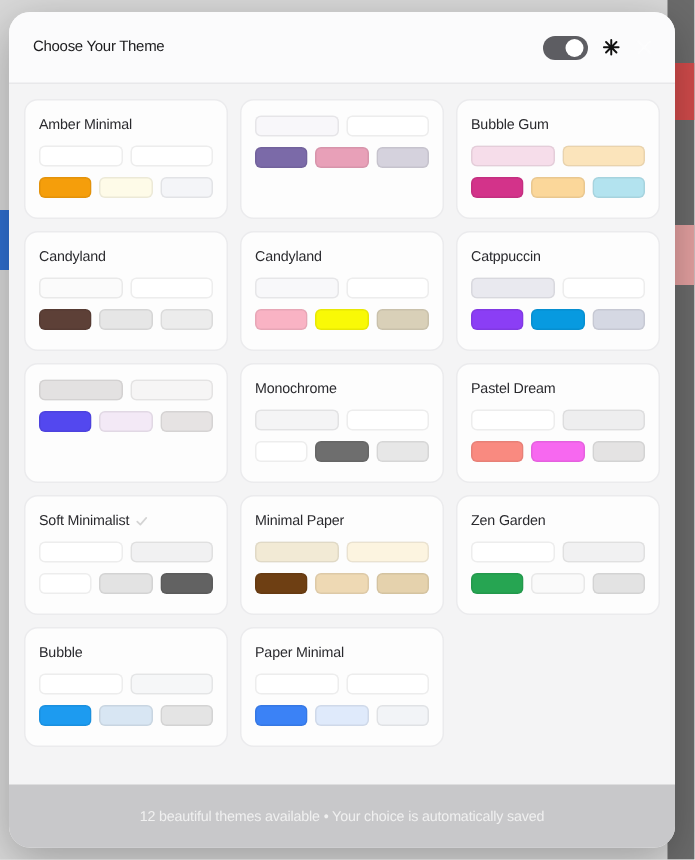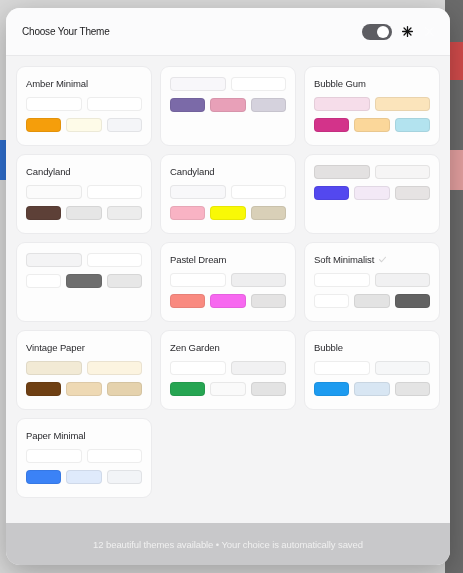--- a/index.html
+++ b/index.html
@@ -299,31 +299,48 @@
             <div class="sw" style="background: rgb(248, 248, 250);"></div>
             <div class="sw" style="background: rgb(255, 255, 255);"></div>
           </div>
           <div class="swatch-row-bot">
             <div class="sw" style="background: rgb(249, 179, 196);"></div>
             <div class="sw" style="background: rgb(249, 249, 6);"></div>
             <div class="sw" style="background: rgb(217, 208, 184);"></div>
           </div>
         </div>
         <div class="theme-card">
+          <div class="theme-name-row">
+            <span class="theme-name">Catppuccin</span>
+          </div>
+          <div class="swatch-row-top">
+            <div class="sw" style="background: rgb(233, 233, 239);"></div>
+            <div class="sw" style="background: rgb(255, 255, 255);"></div>
+          </div>
+          <div class="swatch-row-bot">
+            <div class="sw" style="background: rgb(139, 62, 245);"></div>
+            <div class="sw" style="background: rgb(7, 154, 224);"></div>
+            <div class="sw" style="background: rgb(213, 216, 227);"></div>
+          </div>
+        </div>
+        <div class="theme-card">
           <div class="swatch-row-top">
             <div class="sw" style="background: rgb(227, 225, 225);"></div>
             <div class="sw" style="background: rgb(246, 245, 245);"></div>
           </div>
           <div class="swatch-row-bot">
             <div class="sw" style="background: rgb(83, 72, 239);"></div>
             <div class="sw" style="background: rgb(243, 233, 246);"></div>
             <div class="sw" style="background: rgb(230, 227, 227);"></div>
           </div>
         </div>
         <div class="theme-card">
+          <div class="theme-name-row">
+            <span class="theme-name">Monochrome</span>
+          </div>
           <div class="swatch-row-top">
             <div class="sw" style="background: rgb(244, 244, 245);"></div>
             <div class="sw" style="background: rgb(255, 255, 255);"></div>
           </div>
           <div class="swatch-row-bot">
             <div class="sw" style="background: rgb(255, 255, 255);"></div>
             <div class="sw" style="background: rgb(110, 110, 110);"></div>
             <div class="sw" style="background: rgb(231, 231, 231);"></div>
           </div>
         </div>
@@ -353,21 +370,21 @@
             <div class="sw" style="background: rgb(241, 241, 242);"></div>
           </div>
           <div class="swatch-row-bot">
             <div class="sw" style="background: rgb(255, 255, 255);"></div>
             <div class="sw" style="background: rgb(227, 227, 227);"></div>
             <div class="sw" style="background: rgb(98, 98, 98);"></div>
           </div>
         </div>
         <div class="theme-card">
           <div class="theme-name-row">
-            <span class="theme-name">Vintage Paper</span>
+            <span class="theme-name">Minimal Paper</span>
           </div>
           <div class="swatch-row-top">
             <div class="sw" style="background: rgb(242, 234, 213);"></div>
             <div class="sw" style="background: rgb(252, 244, 224);"></div>
           </div>
           <div class="swatch-row-bot">
             <div class="sw" style="background: rgb(110, 63, 19);"></div>
             <div class="sw" style="background: rgb(238, 217, 180);"></div>
             <div class="sw" style="background: rgb(229, 210, 173);"></div>
           </div>

